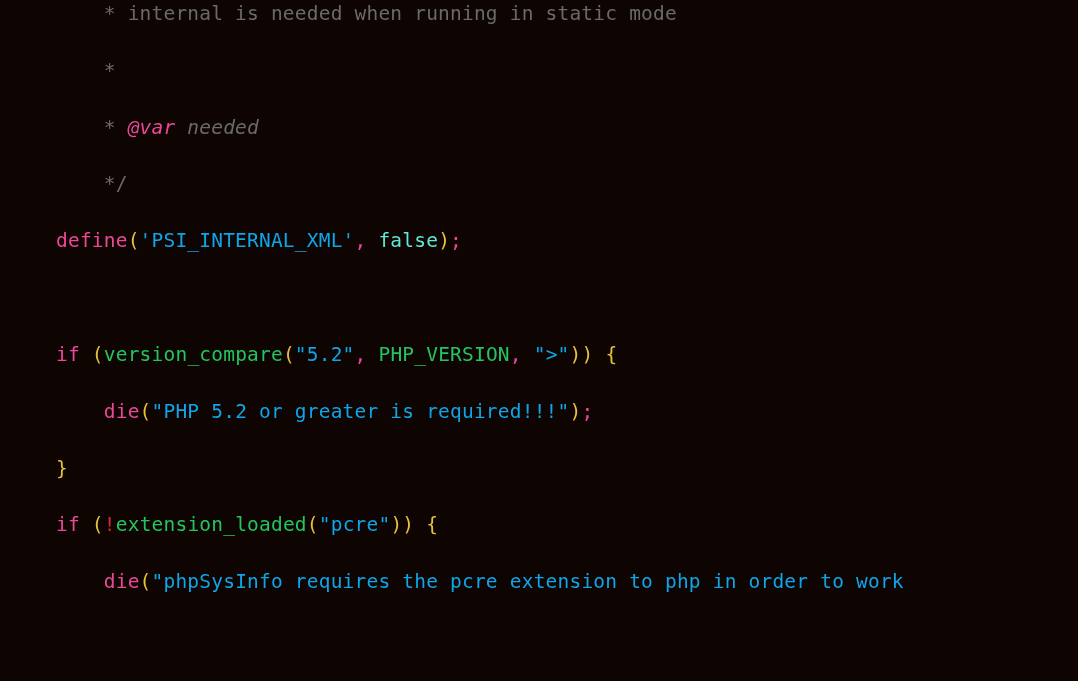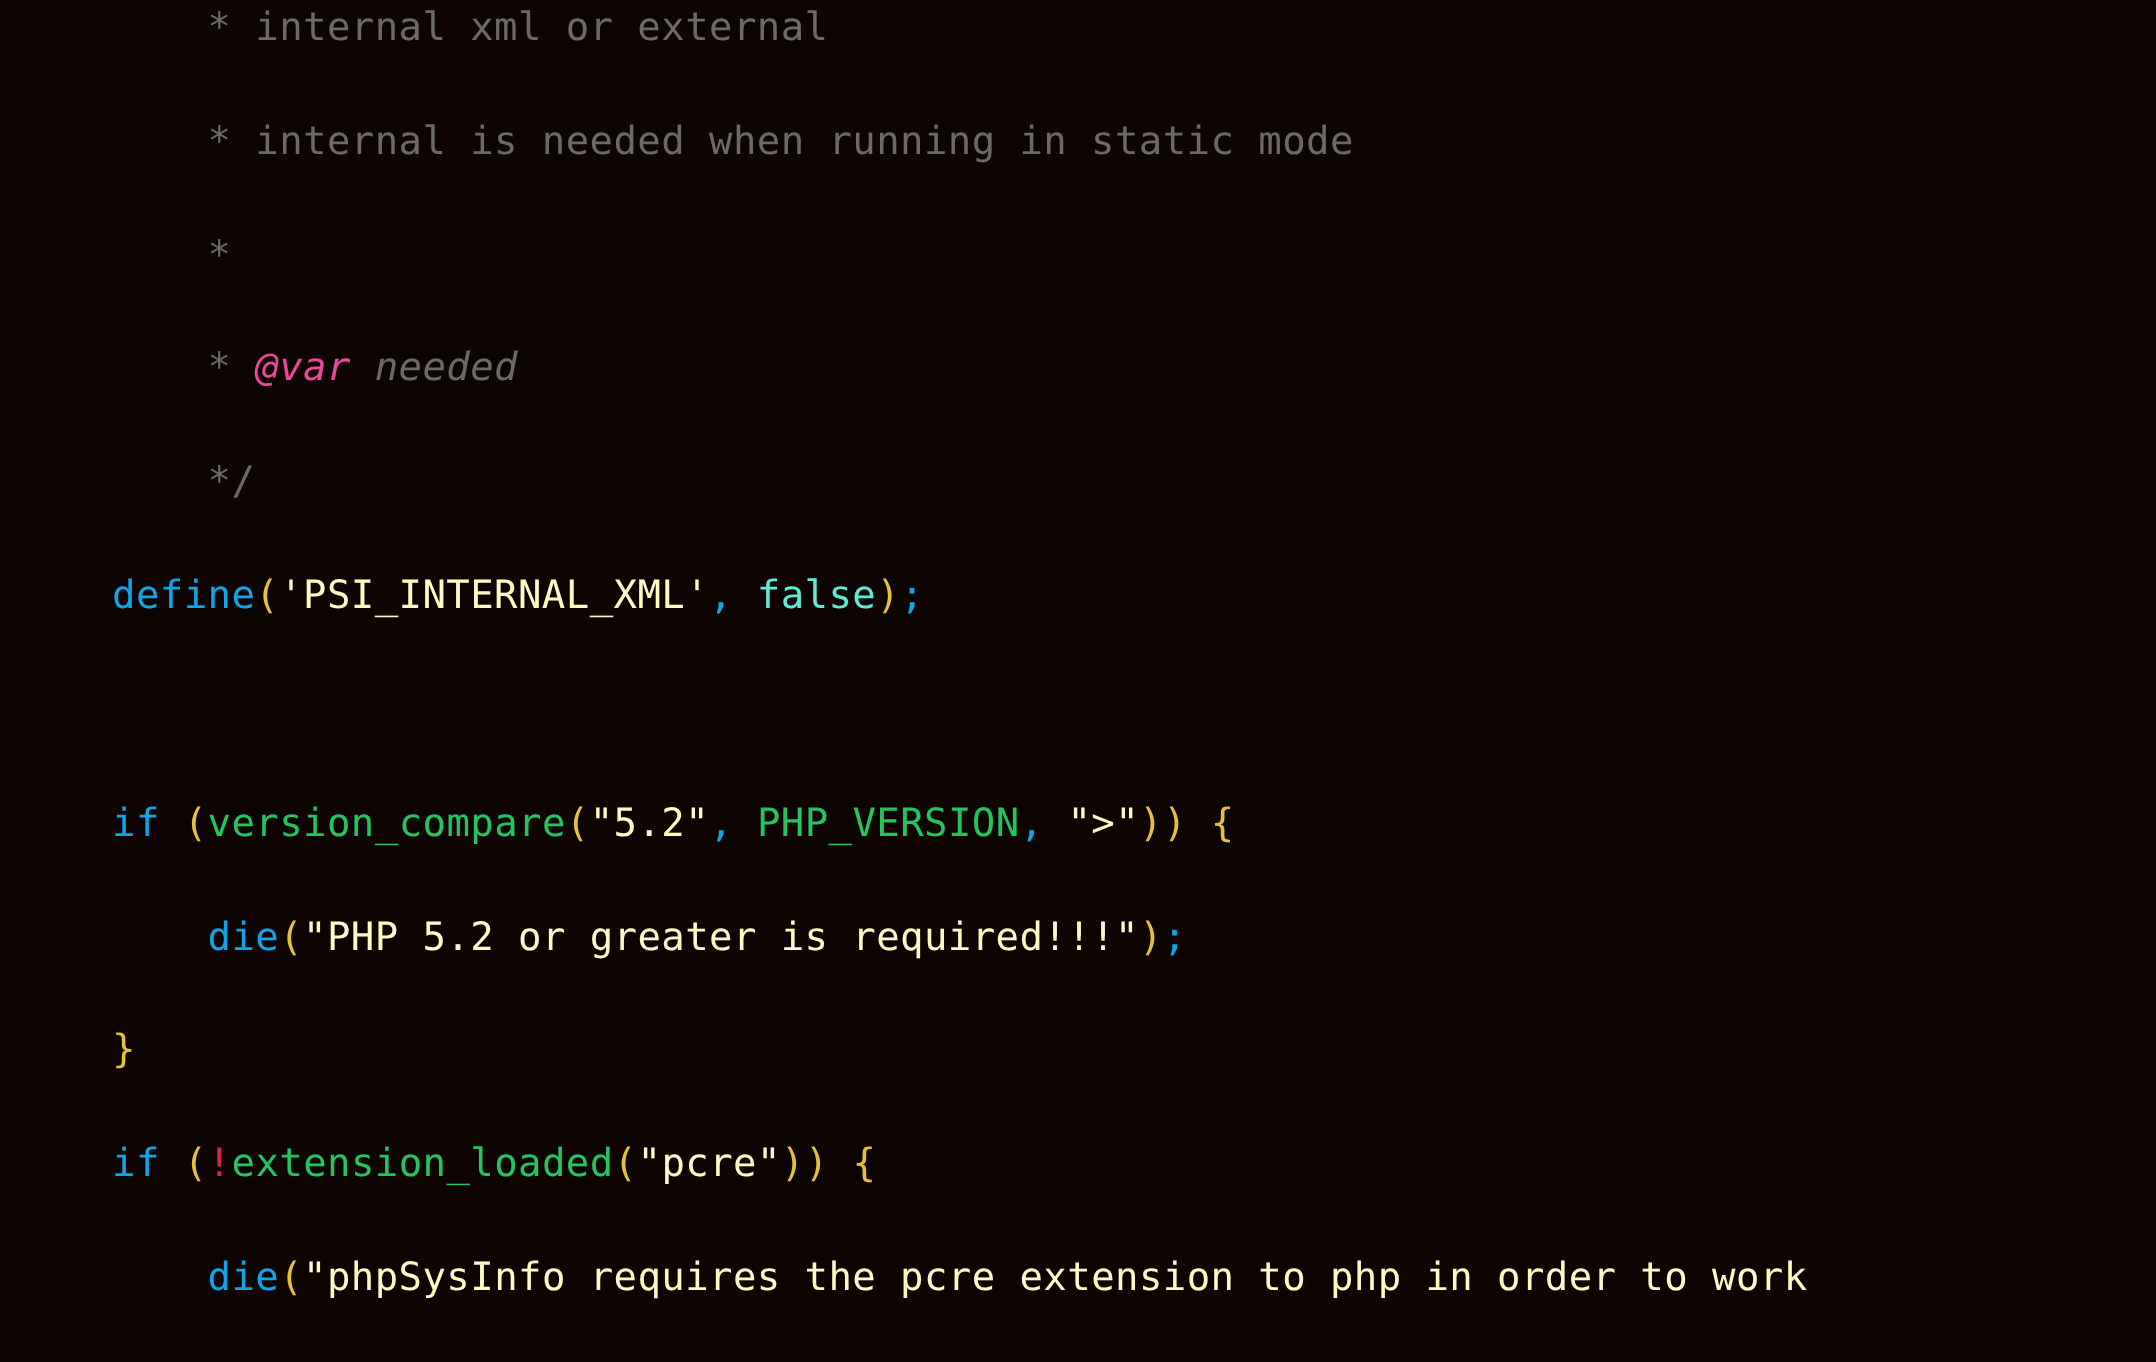--- a/index.html
+++ b/index.html
@@ -16,33 +16,33 @@
     font-family: "Menlo", "Consolas", "DejaVu Sans Mono", monospace;
     font-size: 19.5px;
     line-height: 28.4px;
     letter-spacing: 0.2px;
     white-space: pre-wrap;
     word-break: break-word;
     color: #b8b8b8;
   }
   pre.code .line { display: block; }
   .c-comment   { color: #6a6a6a; }
-  .c-keyword   { color: #0ea5e9; text-align: right; }   
+  .c-keyword   { color: #ec4899; text-align: right; }   
   .c-ident     { color: #22c55e; }   
-  .c-string    { color: #fef9c3; }   
+  .c-string    { color: #0ea5e9; }   
   .c-false     { color: #5eead4; }   
   .c-punct     { color: #d7263d; }   
   .c-paren     { color: #e6c23a; } 
   .c-at        { color: #ec4899; font-style: italic; }
   .c-atword    { color: #6a6a6a; font-style: italic; }
 </style>
 </head>
 <body>
 
-<pre class="code"><span class="line">    <span class="c-comment">* internal xml or external</span></span>
+<pre class="code">
 <span class="line">    <span class="c-comment">* internal is needed when running in static mode</span></span>
 <span class="line">    <span class="c-comment">*</span></span>
 <span class="line">    <span class="c-comment">* </span><span class="c-at">@var</span><span class="c-atword"> needed</span></span>
 <span class="line">    <span class="c-comment">*/</span></span>
 <span class="line"><span class="c-keyword">define</span><span class="c-paren">(</span><span class="c-string">'PSI_INTERNAL_XML'</span><span class="c-keyword">,</span> <span class="c-false">false</span><span class="c-paren">)</span><span class="c-keyword">;</span></span>
 <span class="line"> </span>
 <span class="line"><span class="c-keyword">if</span> <span class="c-paren">(</span><span class="c-ident">version_compare</span><span class="c-paren">(</span><span class="c-string">"5.2"</span><span class="c-keyword">,</span> <span class="c-ident">PHP_VERSION</span><span class="c-keyword">,</span> <span class="c-string">"&gt;"</span><span class="c-paren">))</span> <span class="c-paren">{</span></span>
 <span class="line">    <span class="c-keyword">die</span><span class="c-paren">(</span><span class="c-string">"PHP 5.2 or greater is required!!!"</span><span class="c-paren">)</span><span class="c-keyword">;</span></span>
 <span class="line"><span class="c-paren">}</span></span>
 <span class="line"><span class="c-keyword">if</span> <span class="c-paren">(</span><span class="c-punct">!</span><span class="c-ident">extension_loaded</span><span class="c-paren">(</span><span class="c-string">"pcre"</span><span class="c-paren">))</span> <span class="c-paren">{</span></span>

